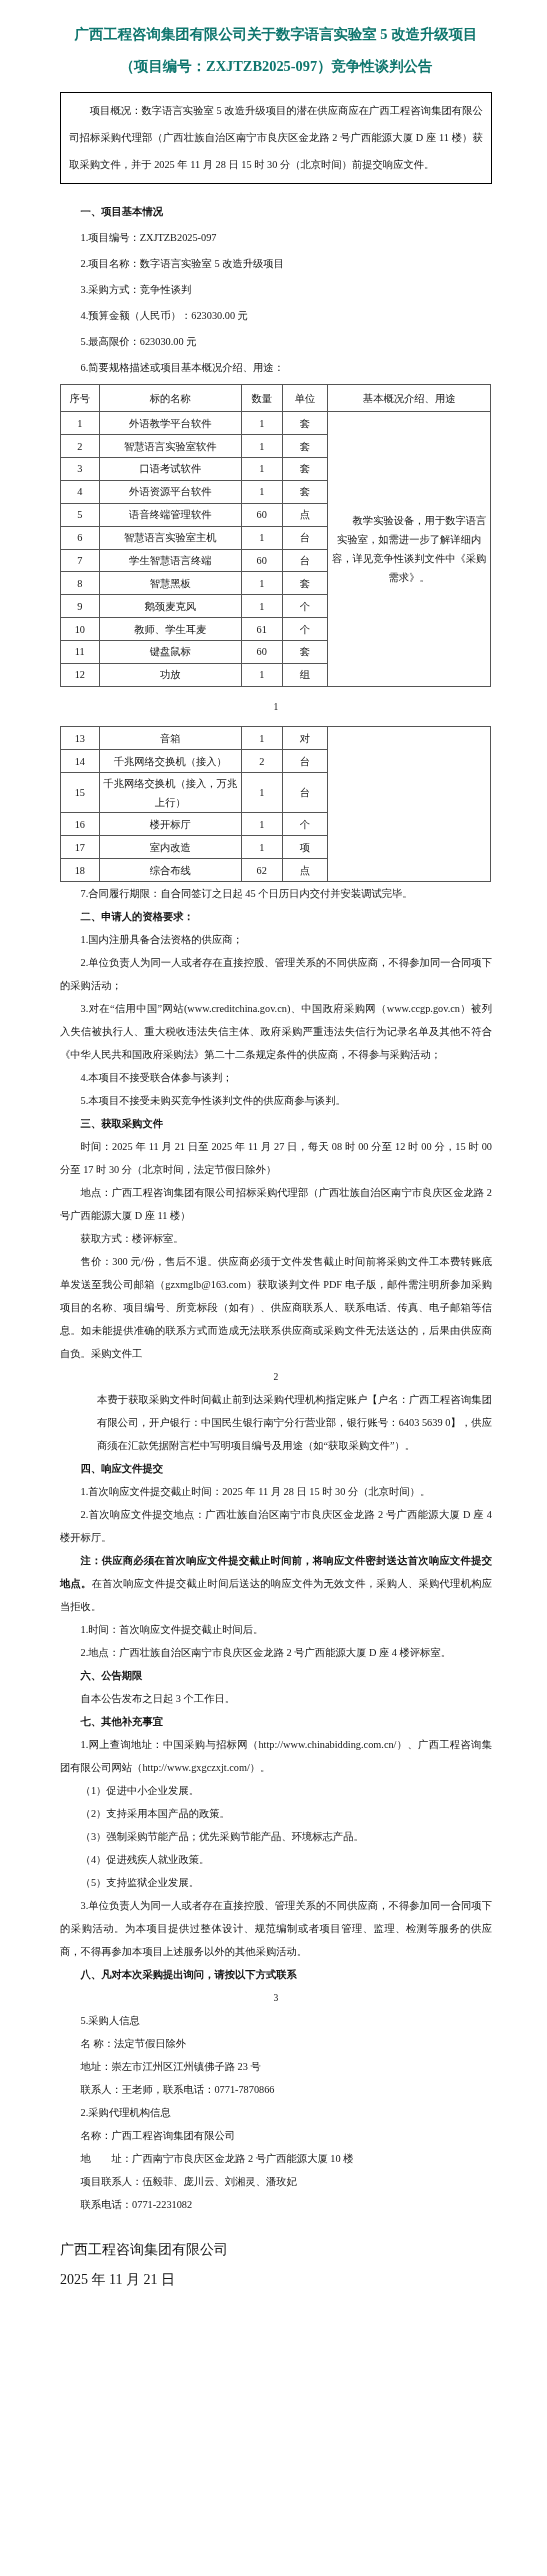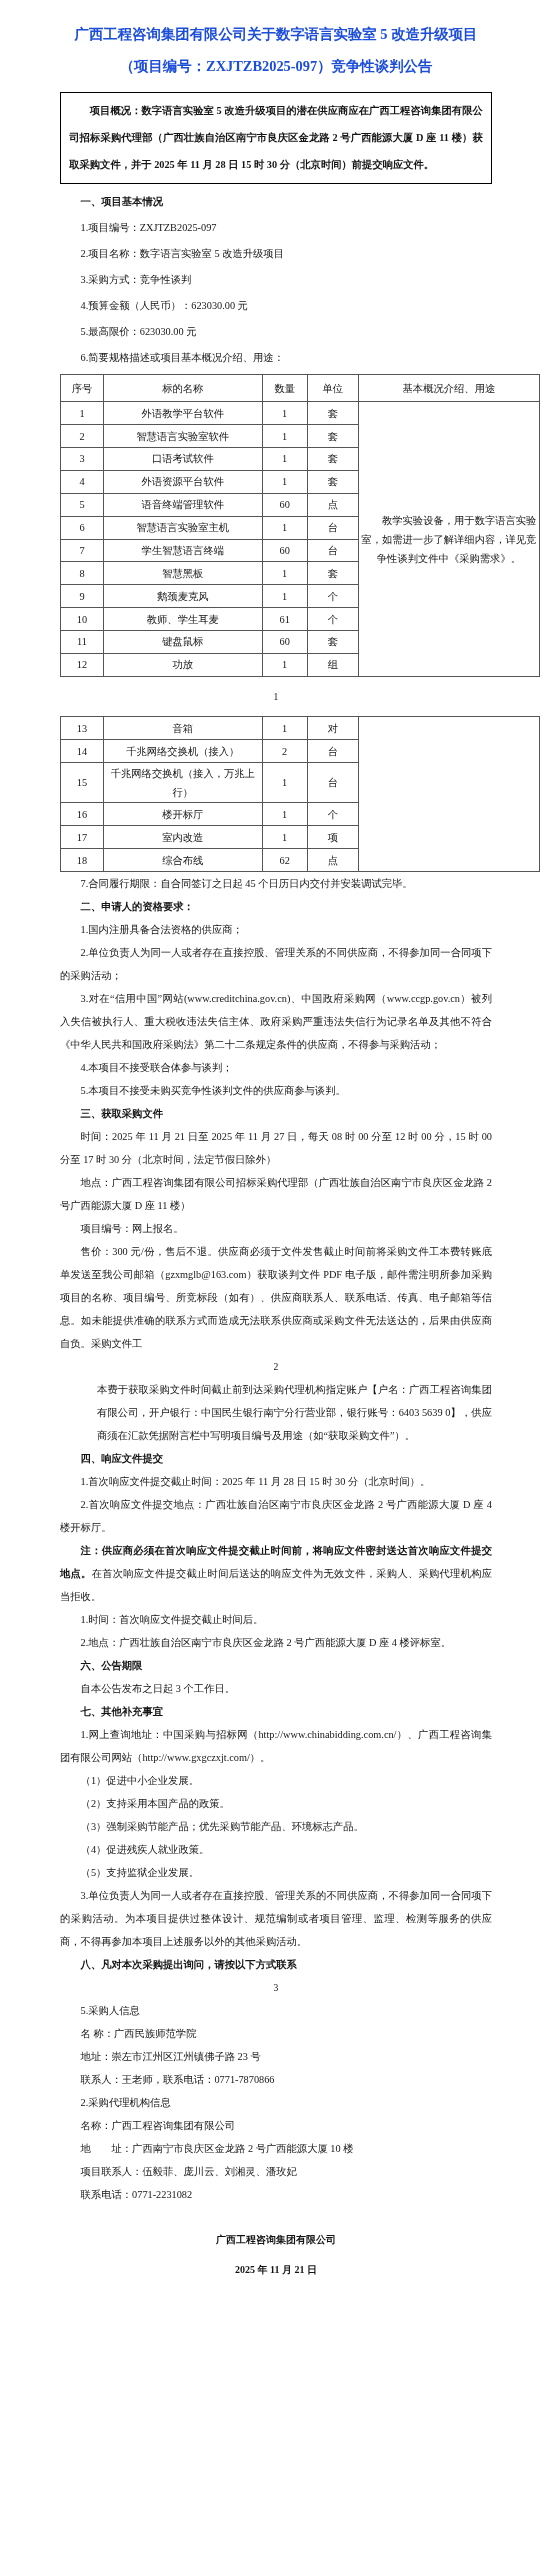--- a/index.html
+++ b/index.html
@@ -5,38 +5,38 @@
   html,body{margin:0;padding:0;background:#ffffff;}
   body{
     width:548px;height:2576px;overflow:hidden;
     font-family:"Liberation Serif","DejaVu Serif",serif;
     color:#151515;
     -webkit-font-smoothing:antialiased;
   }
   .doc{padding:19px 56px 0 60px;}
   .title{
     font-size:14.4px;font-weight:bold;text-align:center;
-    line-height:31.5px;margin:0 0 9.6px 0;color:#1d4ed8;
+    line-height:31.5px;margin:0 0 9.6px 0;color:#0f766e;
   }
   .intro-box{
     border:0.7px solid #000;
     padding:4.8px 8.2px;
-    font-weight:bold;
+    font-weight:normal;
     font-size:10.3px;line-height:27px;
     text-indent:2em;text-align:justify;
-    margin-bottom:5px;
+    margin-bottom:15px;
   }
   p{margin:0;font-size:10.3px;line-height:26px;text-indent:2em;text-align:justify;}
   .tight p, p.tight{line-height:23px;}
   .sec-heading{font-weight:bold;}
   .pagenum{text-align:center;font-size:9.6px;line-height:23px;text-indent:0;}
   .pagenum.first{line-height:26px;margin:6.8px 0;}
   table.items{
     border-collapse:collapse;table-layout:fixed;
-    width:480px;margin:2.7px 0 0 0;
+    width:431px;margin:2.7px 0 0 0;
     border:1.4px solid #555;
   }
   table.items td,table.items th{
     border:0.7px solid #555;
     font-size:10.3px;font-weight:normal;
     text-align:center;vertical-align:middle;
     padding:0.7px 2.1px;line-height:19px;
     overflow:hidden;
   }
   table.items th{height:25px;}
@@ -45,21 +45,21 @@
     text-align:justify;vertical-align:middle;
     padding:2.7px 6.8px;line-height:27px;text-indent:2em;
   }
   .col-no{width:38px;}
   .col-name{width:140px;}
   .col-qty{width:40px;}
   .col-unit{width:45px;}
   .col-note{width:160px;}
   .bold{font-weight:bold;}
   .signature{margin-top:19px;text-align:right;}
-  .signature p{text-indent:0;text-align:center;line-height:30px;font-size:10px;font-weight:bold;}
+  .signature p{text-indent:0;text-align:left;line-height:30px;font-size:14px;}
 </style>
 </head>
 <body>
 
 <div class="doc">
 
   <h1 class="title">
     <span>广西工程咨询集团有限公司关于数字语言实验室 5 改造升级项目</span><br>
     <span>（项目编号：ZXJTZB2025-097）竞争性谈判公告</span>
   </h1>
@@ -225,21 +225,21 @@
     <p class="sec-heading">二、申请人的资格要求：</p>
     <p>1.国内注册具备合法资格的供应商；</p>
     <p>2.单位负责人为同一人或者存在直接控股、管理关系的不同供应商，不得参加同一合同项下的采购活动；</p>
     <p>3.对在“信用中国”网站(www.creditchina.gov.cn)、中国政府采购网（www.ccgp.gov.cn）被列入失信被执行人、重大税收违法失信主体、政府采购严重违法失信行为记录名单及其他不符合《中华人民共和国政府采购法》第二十二条规定条件的供应商，不得参与采购活动；</p>
     <p>4.本项目不接受联合体参与谈判；</p>
     <p>5.本项目不接受未购买竞争性谈判文件的供应商参与谈判。</p>
 
     <p class="sec-heading">三、获取采购文件</p>
     <p>时间：2025 年 11 月 21 日至 2025 年 11 月 27 日，每天 08 时 00 分至 12 时 00 分，15 时 00 分至 17 时 30 分（北京时间，法定节假日除外）</p>
     <p>地点：广西工程咨询集团有限公司招标采购代理部（广西壮族自治区南宁市良庆区金龙路 2 号广西能源大厦 D 座 11 楼）</p>
-    <p>项目编号：网上报名。</p>
+    <p>获取方式：楼评标室。</p>
     <p>售价：300 元/份，售后不退。供应商必须于文件发售截止时间前将采购文件工本费转账底单发送至我公司邮箱（gzxmglb@163.com）获取谈判文件 PDF 电子版，邮件需注明所参加采购项目的名称、项目编号、所竞标段（如有）、供应商联系人、联系电话、传真、电子邮箱等信息。如未能提供准确的联系方式而造成无法联系供应商或采购文件无法送达的，后果由供应商自负。采购文件工</p>
 
     <div class="pagenum">2</div>
 
     <p style="text-indent:0;margin-left:37px;">本费于获取采购文件时间截止前到达采购代理机构指定账户【户名：广西工程咨询集团有限公司，开户银行：中国民生银行南宁分行营业部，银行账号：6403 5639 0】，供应商须在汇款凭据附言栏中写明项目编号及用途（如“获取采购文件”）。</p>
 
     <p class="sec-heading">四、响应文件提交</p>
     <p>1.首次响应文件提交截止时间：2025 年 11 月 28 日 15 时 30 分（北京时间）。</p>
     <p>2.首次响应文件提交地点：广西壮族自治区南宁市良庆区金龙路 2 号广西能源大厦 D 座 4 楼开标厅。</p>
     <p><span class="bold">注：供应商必须在首次响应文件提交截止时间前，将响应文件密封送达首次响应文件提交地点。</span><span>在首次响应文件提交截止时间后送达的响应文件为无效文件，采购人、采购代理机构应当拒收。</span></p>
@@ -257,21 +257,21 @@
     <p>（3）强制采购节能产品；优先采购节能产品、环境标志产品。</p>
     <p>（4）促进残疾人就业政策。</p>
     <p>（5）支持监狱企业发展。</p>
     <p>3.单位负责人为同一人或者存在直接控股、管理关系的不同供应商，不得参加同一合同项下的采购活动。为本项目提供过整体设计、规范编制或者项目管理、监理、检测等服务的供应商，不得再参加本项目上述服务以外的其他采购活动。</p>
 
     <p class="sec-heading">八、凡对本次采购提出询问，请按以下方式联系</p>
 
     <div class="pagenum">3</div>
 
     <p>5.采购人信息</p>
-    <p>名 称：广西民族师范学院</p>
+    <p>名 称：法定节假日除外</p>
     <p>地址：崇左市江州区江州镇佛子路 23 号</p>
     <p>联系人：王老师，联系电话：0771-7870866</p>
 
     <p>2.采购代理机构信息</p>
     <p>名称：广西工程咨询集团有限公司</p>
     <p>地　　址：广西南宁市良庆区金龙路 2 号广西能源大厦 10 楼</p>
     <p>项目联系人：伍毅菲、庞川云、刘湘灵、潘玫妃</p>
     <p>联系电话：0771-2231082</p>
   </div>
 

